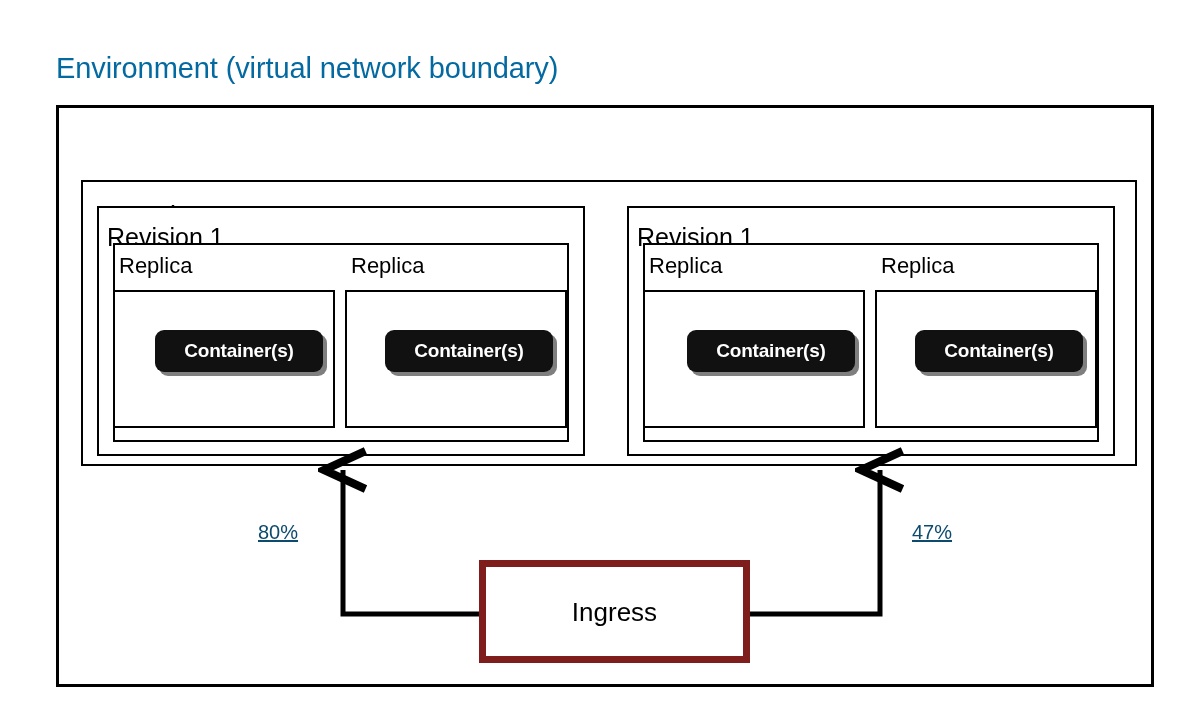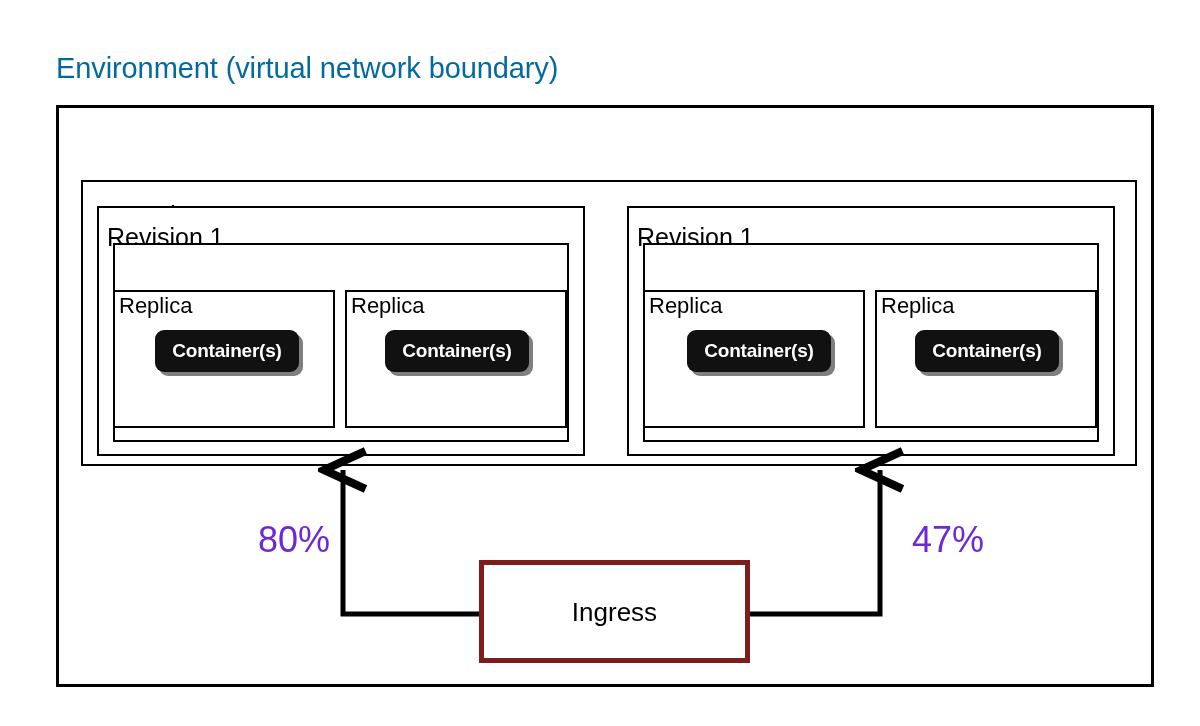--- a/index.html
+++ b/index.html
@@ -56,32 +56,32 @@
   
   .box-label {
     position: absolute;
     white-space: nowrap;
     color: #000000;
     line-height: 1;
   }
   .label-app  { left: 98px;  top: 203px; font-size: 27px; }
   .label-rev1 { left: 107px; top: 225px; font-size: 25px; }
   .label-rev2 { left: 637px; top: 225px; font-size: 25px; }
-  .label-rep  { top: 255px; font-size: 22px; margin-top: 40px; }
+  .label-rep  { top: 255px; font-size: 22px; }
   .label-rep-1a { left: 119px; }
   .label-rep-1b { left: 351px; }
   .label-rep-2a { left: 649px; }
   .label-rep-2b { left: 881px; }
 
   
   .chip {
     position: absolute;
     box-sizing: border-box;
     top: 330px;
-    width: 144px;
+    width: 168px;
     height: 42px;
     background: #111111;
     border-radius: 9px;
     color: #ffffff;
     font-size: 19px;
     font-weight: bold;
     display: flex;
     align-items: center;
     justify-content: center;
     box-shadow: 4px 4px 0 0 rgba(120,120,120,0.95);
@@ -94,21 +94,21 @@
 
   
   .ingress-box {
     position: absolute;
     box-sizing: border-box;
     left: 479px;
     top: 560px;
     width: 271px;
     height: 103px;
     background: #ffffff;
-    border: 5px solid #7f1d1d;
+    border: 7px solid #7f1d1d;
     display: flex;
     align-items: center;
     justify-content: center;
     z-index: 5;
   }
   .ingress-label {
     font-size: 26px;
     color: #000000;
     line-height: 1;
   }
@@ -120,24 +120,25 @@
     top: 0;
     width: 1200px;
     height: 726px;
     pointer-events: none;
     z-index: 2;
   }
 
   
   .pct {
     position: absolute;
-    font-size: 36px;
-    color: #6d28d9;
+    font-size: 20px;
+    color: #0c4a6e;
     line-height: 1;
     white-space: nowrap;
+    text-decoration: underline;
   }
   .pct-left  { left: 258px; top: 522px; }
   .pct-right { left: 912px; top: 522px; }
 </style>
 </head>
 <body>
 
 <div id="canvas">
 
   <div class="env-title">Environment (virtual network boundary)</div>

